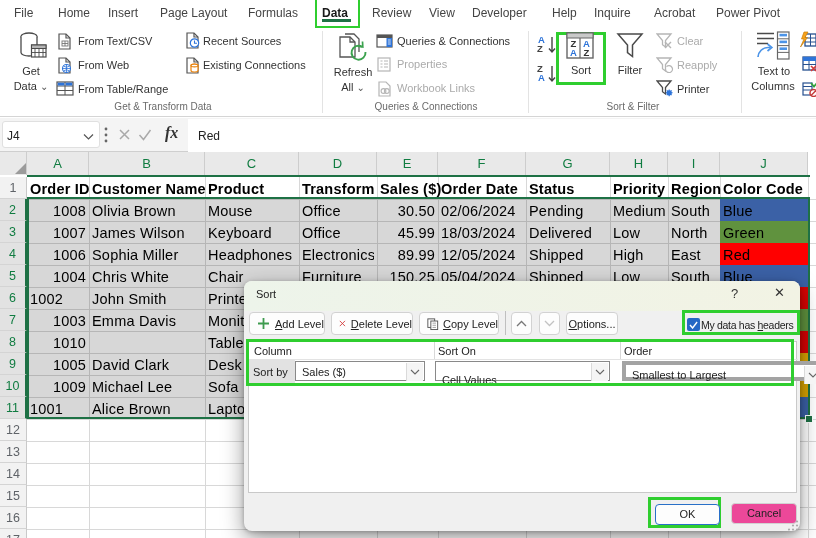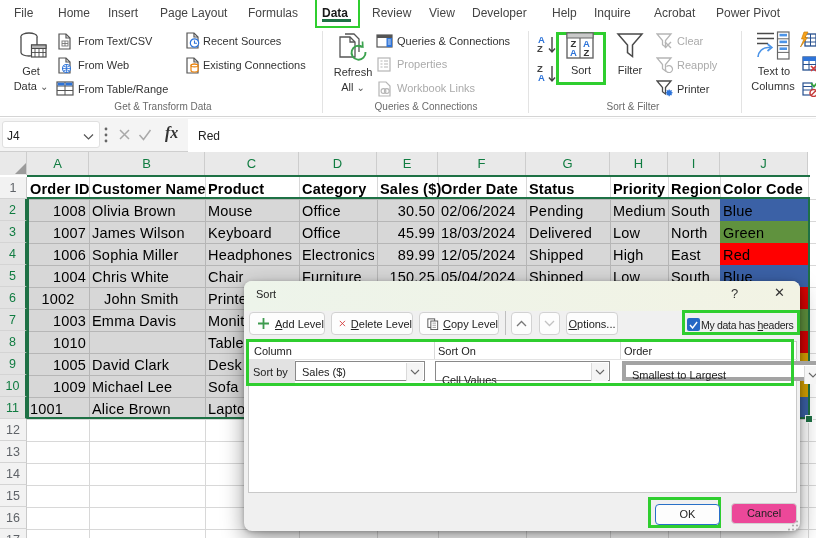--- a/index.html
+++ b/index.html
@@ -281,21 +281,21 @@
 <div style="position:absolute;left:720px;top:309px;width:88px;height:22px;background:#70AD47"></div>
 <div style="position:absolute;left:720px;top:331px;width:88px;height:22px;background:#FF0000"></div>
 <div style="position:absolute;left:720px;top:353px;width:88px;height:22px;background:#FFC000"></div>
 <div style="position:absolute;left:720px;top:375px;width:88px;height:22px;background:#FFC000"></div>
 <div style="position:absolute;left:720px;top:397px;width:88px;height:22px;background:#4472C4"></div>
 <div style="position:absolute;left:27px;top:199px;width:781px;height:220px;background:rgba(20,20,20,0.168)"></div>
 <div style="position:absolute;left:720px;top:243px;width:88px;height:22px;background:#FF0000"></div>
 <div class="cell" style="left:30px;top:177px;width:56px;text-align:left;overflow:visible; font-weight:bold;">Order ID</div>
 <div class="cell" style="left:92px;top:177px;width:110px;text-align:left;overflow:visible; font-weight:bold;">Customer Name</div>
 <div class="cell" style="left:208px;top:177px;width:88px;text-align:left;overflow:visible; font-weight:bold;">Product</div>
-<div class="cell" style="left:302px;top:177px;width:72px;text-align:left;overflow:visible; font-weight:bold;">Category</div>
+<div class="cell" style="left:302px;top:177px;width:72px;text-align:left;overflow:visible; font-weight:bold;">Transform</div>
 <div class="cell" style="left:380px;top:177px;width:55px;text-align:right;overflow:visible; font-weight:bold;">Sales ($)</div>
 <div class="cell" style="left:441px;top:177px;width:82px;text-align:left;overflow:visible; font-weight:bold;">Order Date</div>
 <div class="cell" style="left:529px;top:177px;width:78px;text-align:left;overflow:visible; font-weight:bold;">Status</div>
 <div class="cell" style="left:613px;top:177px;width:52px;text-align:left;overflow:visible; font-weight:bold;">Priority</div>
 <div class="cell" style="left:671px;top:177px;width:46px;text-align:left;overflow:visible; font-weight:bold;">Region</div>
 <div class="cell" style="left:723px;top:177px;width:82px;text-align:left;overflow:visible; font-weight:bold;">Color Code</div>
 <div class="cell" style="left:30px;top:199px;width:56px;text-align:right;">1008</div>
 <div class="cell" style="left:92px;top:199px;width:110px;text-align:left;">Olivia Brown</div>
 <div class="cell" style="left:208px;top:199px;width:88px;text-align:left;">Mouse</div>
 <div class="cell" style="left:302px;top:199px;width:72px;text-align:left;">Office</div>
@@ -328,22 +328,22 @@
 <div class="cell" style="left:30px;top:265px;width:56px;text-align:right;">1004</div>
 <div class="cell" style="left:208px;top:265px;width:88px;text-align:left;">Chair</div>
 <div class="cell" style="left:92px;top:265px;width:110px;text-align:left;">Chris White</div>
 <div class="cell" style="left:302px;top:265px;width:72px;text-align:left;">Furniture</div>
 <div class="cell" style="left:380px;top:265px;width:55px;text-align:right;">150.25</div>
 <div class="cell" style="left:441px;top:265px;width:82px;text-align:left;">05/04/2024</div>
 <div class="cell" style="left:529px;top:265px;width:78px;text-align:left;">Shipped</div>
 <div class="cell" style="left:613px;top:265px;width:52px;text-align:left;">Low</div>
 <div class="cell" style="left:671px;top:265px;width:46px;text-align:left;">South</div>
 <div class="cell" style="left:723px;top:265px;width:82px;text-align:left;">Blue</div>
-<div class="cell" style="left:30px;top:287px;width:56px;text-align:center;">1002</div>
-<div class="cell" style="left:104px;top:287px;width:110px;text-align:left;">John Smith</div>
+<div class="cell" style="left:30px;top:287px;width:56px;text-align:left;">1002</div>
+<div class="cell" style="left:92px;top:287px;width:110px;text-align:left;">John Smith</div>
 <div class="cell" style="left:208px;top:287px;width:88px;text-align:left;">Printer</div>
 <div class="cell" style="left:302px;top:287px;width:72px;text-align:left;">Office</div>
 <div class="cell" style="left:380px;top:287px;width:55px;text-align:right;">200.00</div>
 <div class="cell" style="left:441px;top:287px;width:82px;text-align:left;">28/02/2024</div>
 <div class="cell" style="left:529px;top:287px;width:78px;text-align:left;">Pending</div>
 <div class="cell" style="left:613px;top:287px;width:52px;text-align:left;">High</div>
 <div class="cell" style="left:671px;top:287px;width:46px;text-align:left;">West</div>
 <div class="cell" style="left:723px;top:287px;width:82px;text-align:left;">Red</div>
 <div class="cell" style="left:30px;top:309px;width:56px;text-align:right;">1003</div>
 <div class="cell" style="left:92px;top:309px;width:110px;text-align:left;">Emma Davis</div>

